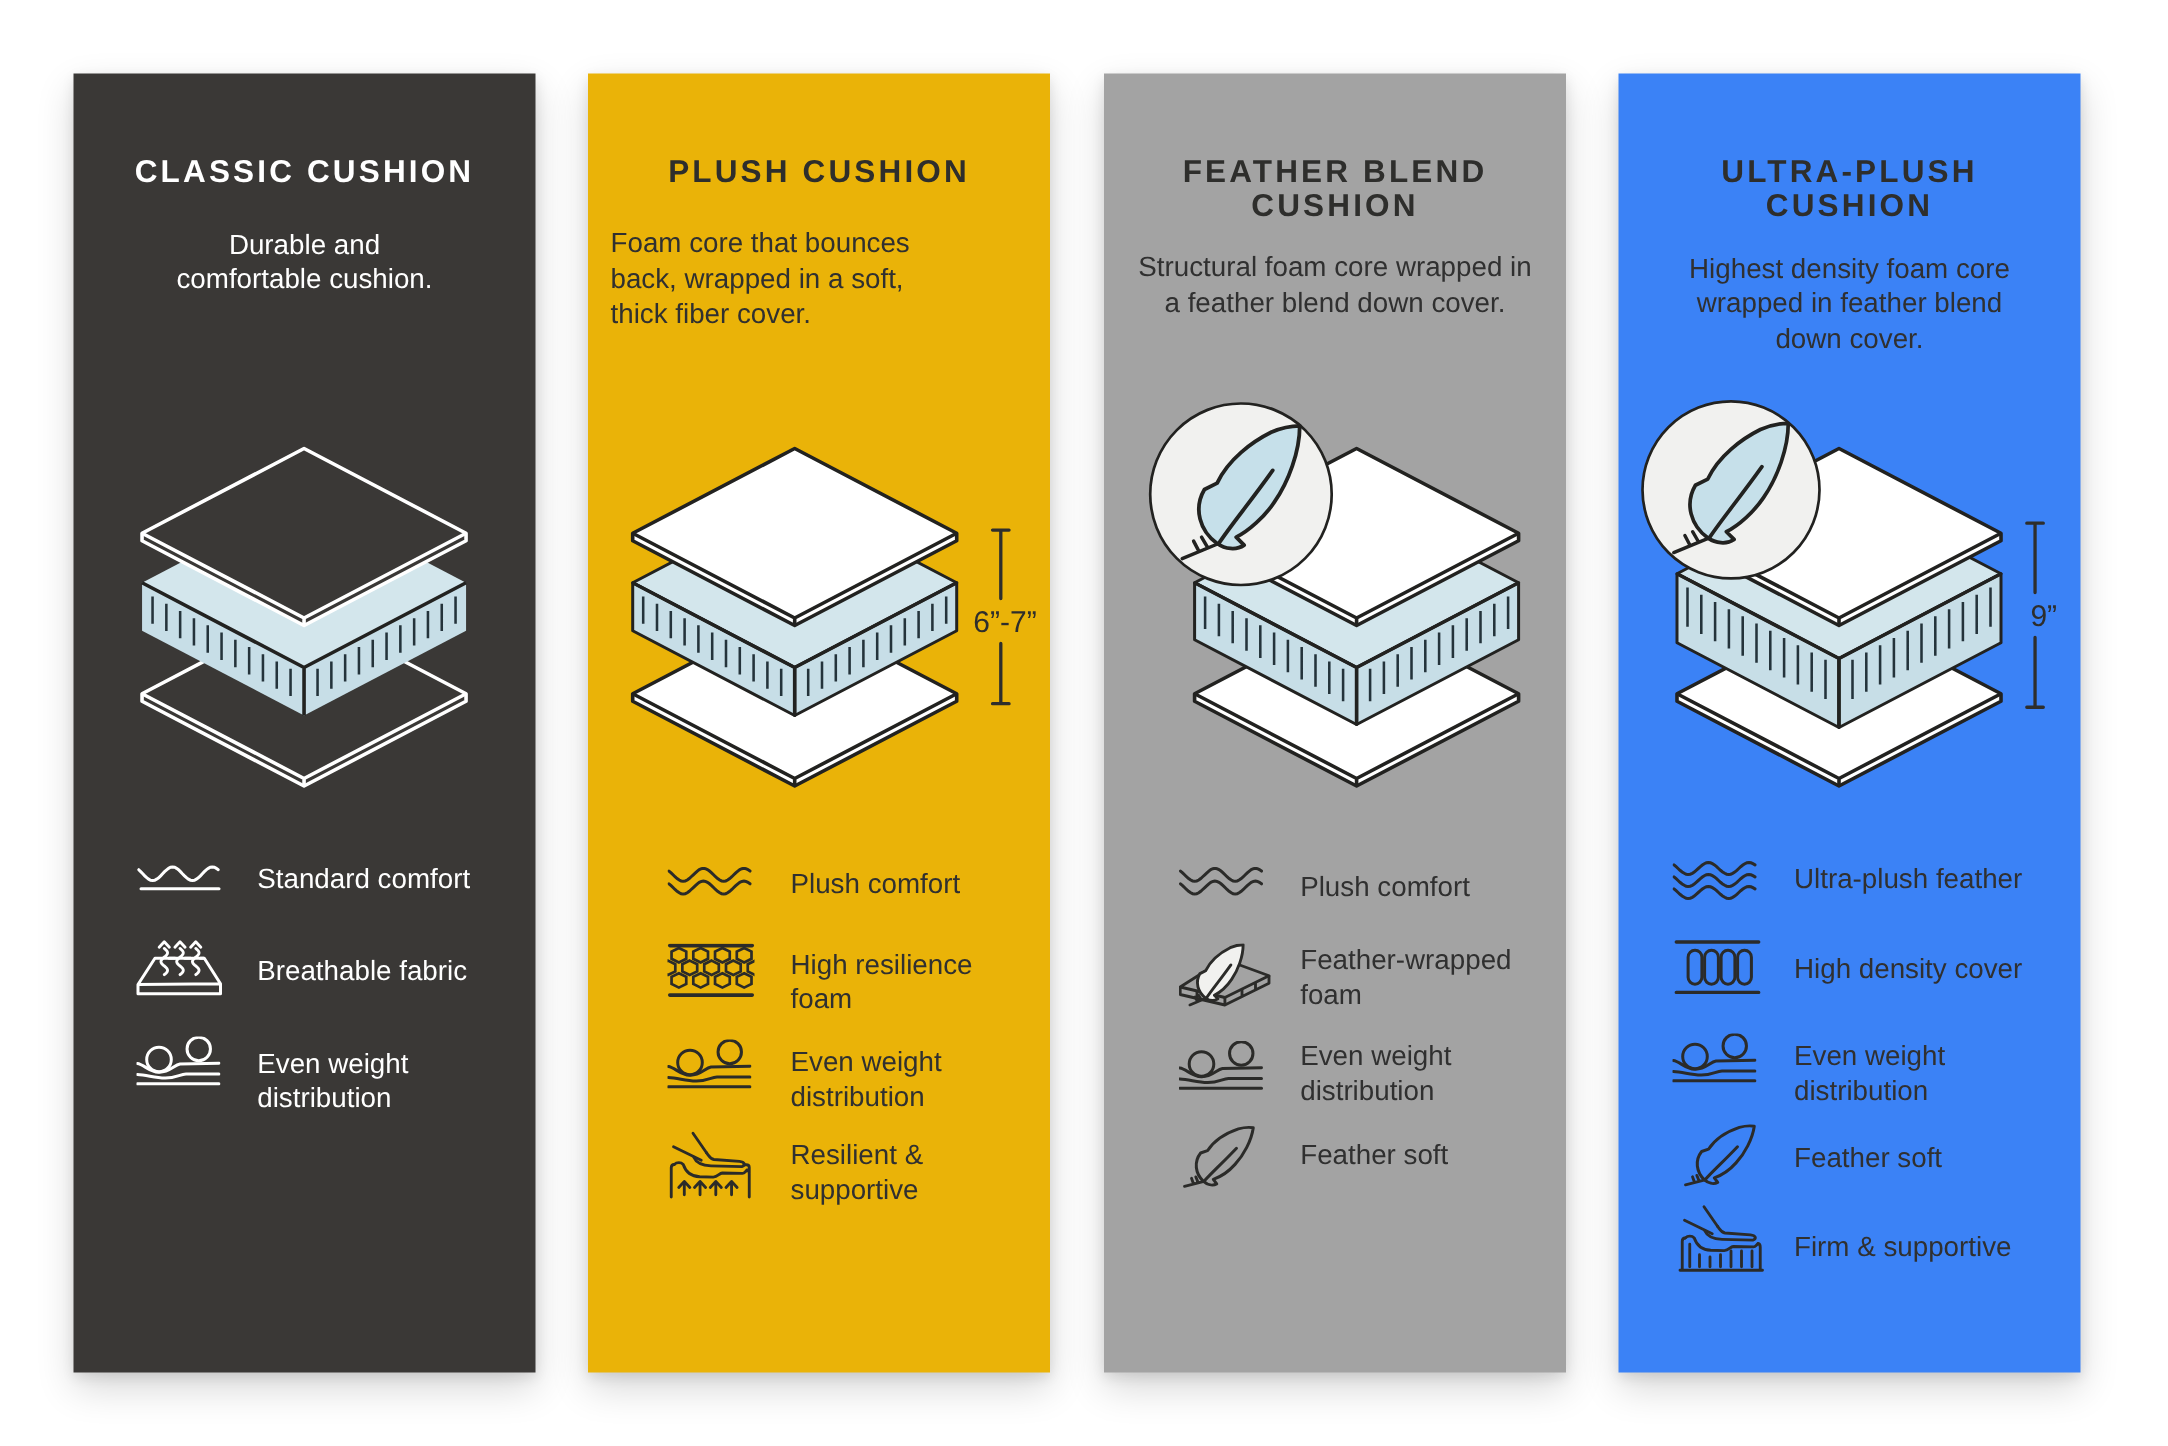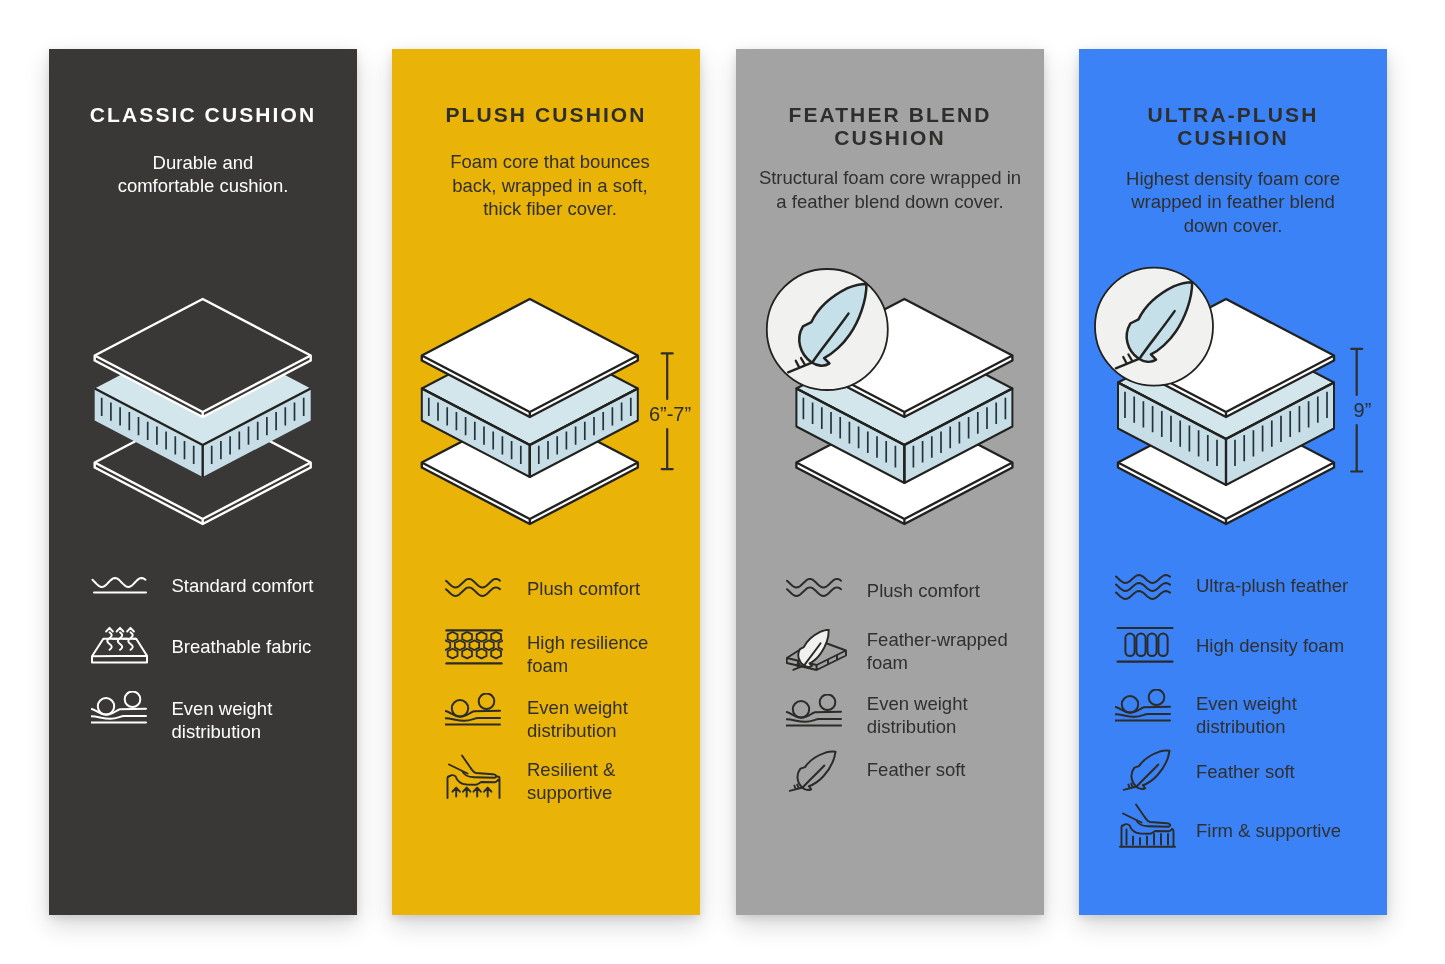--- a/index.html
+++ b/index.html
@@ -34,21 +34,21 @@
     <div class="abs" style="left:42.0px;top:642.0px"><svg width="56" height="33" viewBox="0 0 56 33">
         <circle cx="15" cy="15.3" r="8.2" fill="none" stroke="#ffffff" stroke-width="2"></circle>
         <circle cx="41.5" cy="8.3" r="7.8" fill="none" stroke="#ffffff" stroke-width="2"></circle>
         <path d="M0.5,18 C5,18.5 8,23.5 15,23.8 C22,24 25,19 29,18.3 L55,17.8" fill="none" stroke="#ffffff" stroke-width="2" stroke-linecap="round"></path>
         <path d="M0.5,25.3 C7,25.6 12,27.6 19,27.7 C26,27.8 29,25.2 33,25 L55,25" fill="none" stroke="#ffffff" stroke-width="2" stroke-linecap="round"></path>
         <path d="M0.5,31.5 L55,31.5" stroke="#ffffff" stroke-width="2" stroke-linecap="round"></path>
       </svg></div>
   </div>
 <div class="card" style="left:392px;background:#eab308">
     <div class="abs" style="left:0;top:54.1px;width:308px;text-align:center;font-size:21px;font-weight:bold;letter-spacing:2.1px;line-height:23.2px;color:#2e2e2c">PLUSH CUSHION</div>
-    <div class="abs" style="left:4px;top:101.4px;width:308px;text-align:center;font-size:18.5px;line-height:23.3px;color:#303030">Foam core that bounces<br>back, wrapped in a soft,<br>thick fiber cover.</div>
+    <div class="abs" style="left:15px;top:101.4px;width:308px;font-size:18.5px;line-height:23.3px;color:#303030">Foam core that bounces<br>back, wrapped in a soft,<br>thick fiber cover.</div>
     <svg class="abs" style="left:0;top:213px" width="308" height="275" viewBox="0 0 308 275">
       <path d="M137.8,144.0 L245.8,200.5 L245.8,205.5 L137.8,262.0 L29.8,205.5 L29.8,200.5 Z" fill="#ffffff" stroke="#222220" stroke-width="2.4" stroke-linejoin="round"></path>
       <path d="M29.8,200.5 L137.8,257.0 L245.8,200.5 M137.8,257.0 L137.8,262.0" fill="none" stroke="#222220" stroke-width="2.4" stroke-linejoin="round"></path>
       <polygon points="137.8,70.0 245.8,126.5 137.8,183.0 29.8,126.5" fill="#d3e6ec" stroke="#222220" stroke-width="2.0" stroke-linejoin="round"></polygon>
       <polygon points="29.8,126.5 137.8,183.0 137.8,215.0 29.8,158.5" fill="#c7dee7" stroke="#222220" stroke-width="2.0" stroke-linejoin="round"></polygon>
       <polygon points="137.8,183.0 245.8,126.5 245.8,158.5 137.8,215.0" fill="#c7dee7" stroke="#222220" stroke-width="2.0" stroke-linejoin="round"></polygon>
       <path d="M29.8,126.5 L137.8,183.0 L245.8,126.5 M137.8,183.0 L137.8,215.0" fill="none" stroke="#222220" stroke-width="2.4" stroke-linejoin="round"></path>
       <path d="M36.8,135.7 L36.8,153.9 M46.0,140.5 L46.0,158.7 M55.2,145.3 L55.2,163.5 M64.4,150.1 L64.4,168.3 M73.6,154.9 L73.6,173.2 M82.8,159.7 L82.8,178.0 M92.0,164.5 L92.0,182.8 M101.2,169.4 L101.2,187.6 M110.4,174.2 L110.4,192.4 M119.6,179.0 L119.6,197.2 M128.8,183.8 L128.8,202.0 M238.8,135.7 L238.8,153.9 M229.6,140.5 L229.6,158.7 M220.4,145.3 L220.4,163.5 M211.2,150.1 L211.2,168.3 M202.0,154.9 L202.0,173.2 M192.8,159.7 L192.8,178.0 M183.6,164.5 L183.6,182.8 M174.4,169.4 L174.4,187.6 M165.2,174.2 L165.2,192.4 M156.0,179.0 L156.0,197.2 M146.8,183.8 L146.8,202.0" stroke="#24333b" stroke-width="1.7" fill="none"></path>
       <path d="M137.8,37.0 L245.8,93.5 L245.8,98.5 L137.8,155.0 L29.8,98.5 L29.8,93.5 Z" fill="#ffffff" stroke="#222220" stroke-width="2.4" stroke-linejoin="round"></path>
       <path d="M29.8,93.5 L137.8,150.0 L245.8,93.5 M137.8,150.0 L137.8,155.0" fill="none" stroke="#222220" stroke-width="2.4" stroke-linejoin="round"></path>
@@ -171,21 +171,21 @@
       </g>
       <path d="M272.2,86.8 L283.2,86.8 M277.7,86.8 L277.7,133.0 M277.7,163.0 L277.7,209.5 M272.2,209.5 L283.2,209.5" stroke="#2e2e2c" stroke-width="2.2" fill="none" stroke-linecap="round"></path>
       <text x="283.5" y="155" font-family="Liberation Sans, sans-serif" font-size="20px" fill="#2e2e2c" text-anchor="middle">9”</text>
     </svg>
     <div class="abs" style="left:117.0px;top:525.2px;font-size:18.5px;line-height:23px;color:#303030">Ultra-plush feather</div>
     <div class="abs" style="left:36.0px;top:525.0px"><svg width="58" height="28" viewBox="0 0 58 28">
         <path d="M1.0,2.6L2.4,3.8L3.7,5.0L5.0,6.2L6.4,7.3L7.8,8.2L9.1,8.8L10.4,9.0L11.8,8.8L13.2,8.2L14.5,7.4L15.8,6.2L17.2,5.0L18.6,3.8L19.9,2.7L21.2,1.8L22.6,1.2L23.9,1.0L25.3,1.2L26.6,1.8L28.0,2.6L29.4,3.8L30.7,5.0L32.0,6.2L33.4,7.3L34.8,8.2L36.1,8.8L37.5,9.0L38.8,8.8L40.1,8.2L41.5,7.4L42.9,6.2L44.2,5.0L45.5,3.8L46.9,2.7L48.2,1.8L49.6,1.2L51.0,1.0L52.3,1.2L53.6,1.8L55.0,2.6" fill="none" stroke="#2b2b29" stroke-width="2" stroke-linecap="round"></path>
         <path d="M1.0,10.6L2.4,11.8L3.7,13.0L5.0,14.2L6.4,15.3L7.8,16.2L9.1,16.8L10.4,17.0L11.8,16.8L13.2,16.2L14.5,15.4L15.8,14.2L17.2,13.0L18.6,11.8L19.9,10.7L21.2,9.8L22.6,9.2L23.9,9.0L25.3,9.2L26.6,9.8L28.0,10.6L29.4,11.8L30.7,13.0L32.0,14.2L33.4,15.3L34.8,16.2L36.1,16.8L37.5,17.0L38.8,16.8L40.1,16.2L41.5,15.4L42.9,14.2L44.2,13.0L45.5,11.8L46.9,10.7L48.2,9.8L49.6,9.2L51.0,9.0L52.3,9.2L53.6,9.8L55.0,10.6" fill="none" stroke="#2b2b29" stroke-width="2" stroke-linecap="round"></path>
         <path d="M1.0,18.6L2.4,19.8L3.7,21.0L5.0,22.2L6.4,23.3L7.8,24.2L9.1,24.8L10.4,25.0L11.8,24.8L13.2,24.2L14.5,23.4L15.8,22.2L17.2,21.0L18.6,19.8L19.9,18.7L21.2,17.8L22.6,17.2L23.9,17.0L25.3,17.2L26.6,17.8L28.0,18.6L29.4,19.8L30.7,21.0L32.0,22.2L33.4,23.3L34.8,24.2L36.1,24.8L37.5,25.0L38.8,24.8L40.1,24.2L41.5,23.4L42.9,22.2L44.2,21.0L45.5,19.8L46.9,18.7L48.2,17.8L49.6,17.2L51.0,17.0L52.3,17.2L53.6,17.8L55.0,18.6" fill="none" stroke="#2b2b29" stroke-width="2" stroke-linecap="round"></path>
       </svg></div>
-    <div class="abs" style="left:117.0px;top:585.0px;font-size:18.5px;line-height:23px;color:#303030">High density foam</div>
+    <div class="abs" style="left:117.0px;top:585.0px;font-size:18.5px;line-height:23px;color:#303030">High density cover</div>
     <div class="abs" style="left:37.0px;top:577.0px"><svg width="58" height="38" viewBox="0 0 58 38">
         <path d="M1.5,2 L56.5,2 M1.5,35.6 L56.5,35.6" stroke="#2b2b29" stroke-width="2.2" fill="none" stroke-linecap="round"></path>
         <rect x="9.4" y="7.5" width="9.2" height="22.6" rx="4.6" fill="none" stroke="#2b2b29" stroke-width="2"></rect>
         <rect x="20.4" y="7.5" width="9.2" height="22.6" rx="4.6" fill="none" stroke="#2b2b29" stroke-width="2"></rect>
         <rect x="31.4" y="7.5" width="9.2" height="22.6" rx="4.6" fill="none" stroke="#2b2b29" stroke-width="2"></rect>
         <rect x="42.4" y="7.5" width="9.2" height="22.6" rx="4.6" fill="none" stroke="#2b2b29" stroke-width="2"></rect>
       </svg></div>
     <div class="abs" style="left:117.0px;top:642.6px;font-size:18.5px;line-height:23px;color:#303030">Even weight<br>distribution</div>
     <div class="abs" style="left:36.0px;top:640.0px"><svg width="56" height="33" viewBox="0 0 56 33">
         <circle cx="15" cy="15.3" r="8.2" fill="none" stroke="#2b2b29" stroke-width="2"></circle>

